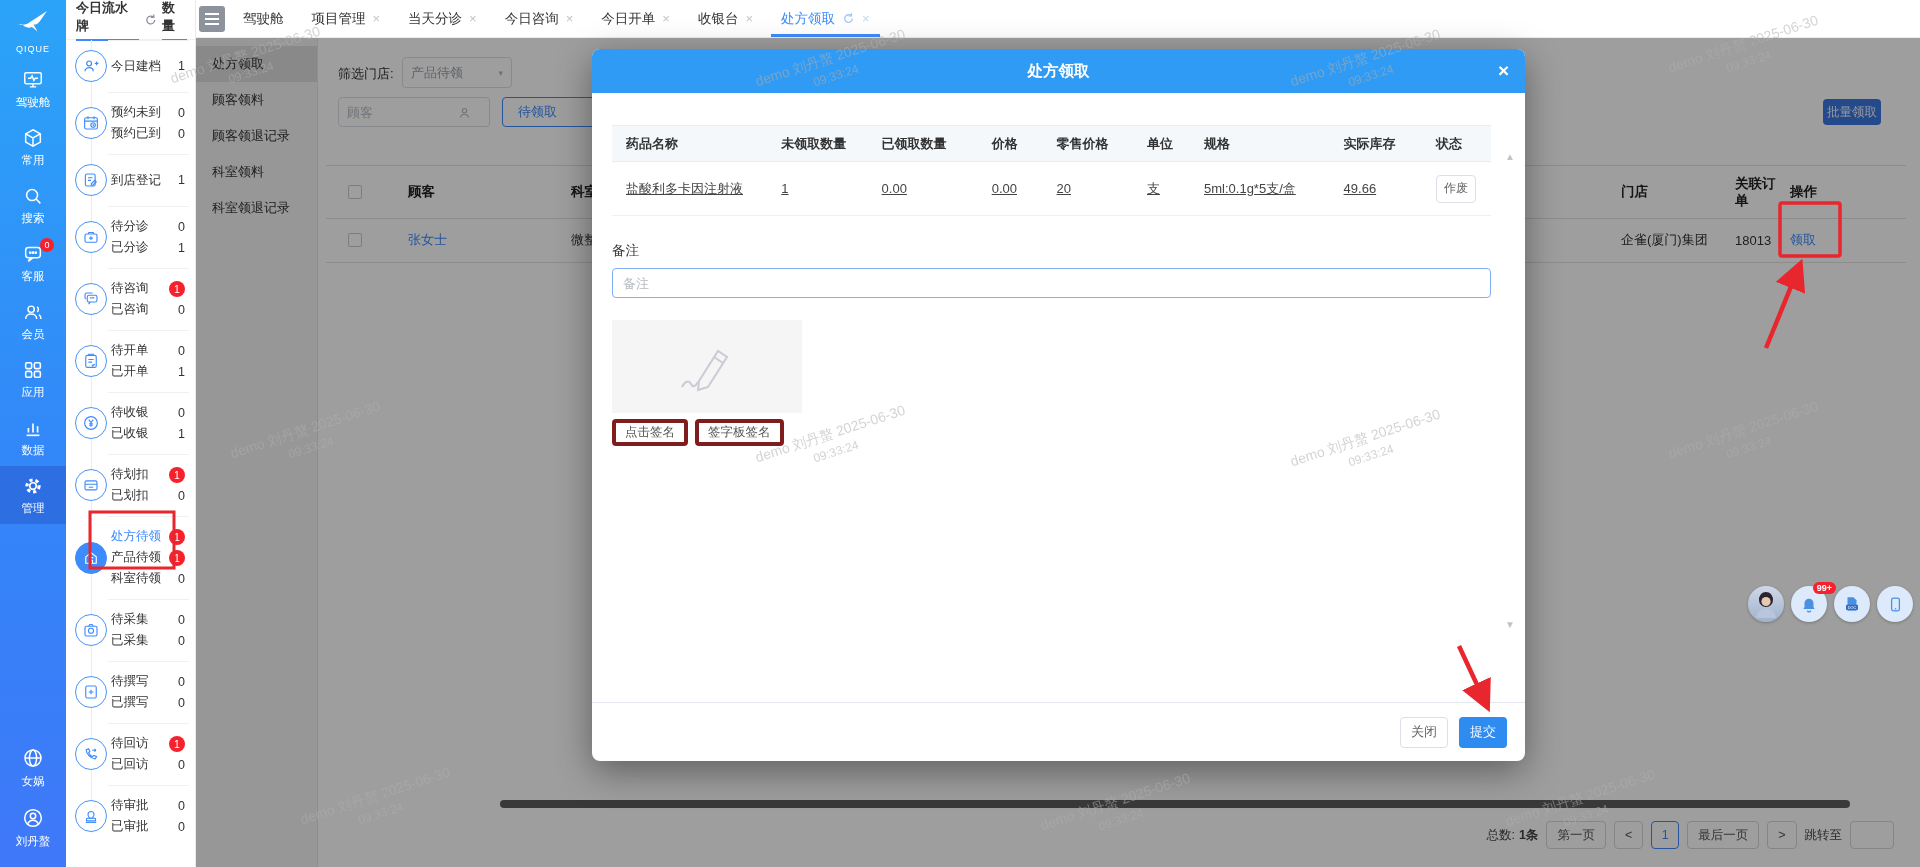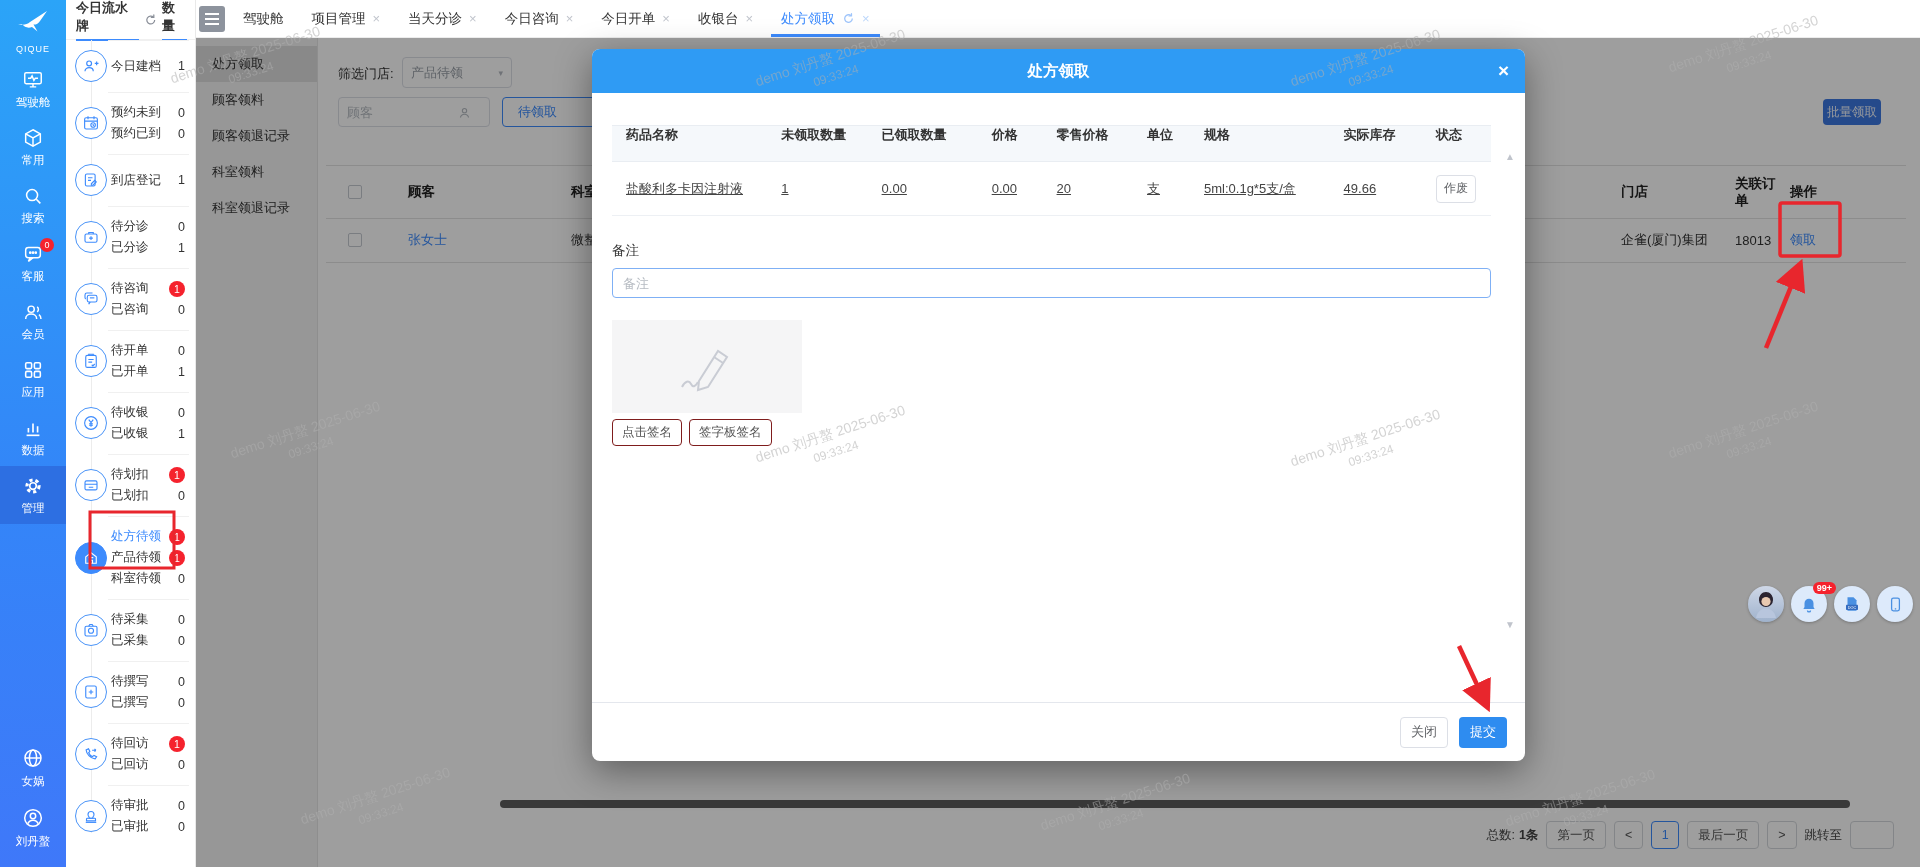--- a/index.html
+++ b/index.html
@@ -85,35 +85,35 @@
 
   
   .modal { position:absolute; left:592px; top:49px; width:933px; height:712px; background:#fff; border-radius:8px;
            box-shadow:0 10px 36px rgba(0,0,0,.4); z-index:30; overflow:hidden; }
   .m-head { height:44px; background:#2f9bf4; display:flex; align-items:center; justify-content:center; position:relative; }
   .m-title { color:#fff; font-size:15.5px; font-weight:bold; }
   .m-close { position:absolute; right:16px; top:0; height:44px; display:flex; align-items:center; color:#fff; font-size:19px;
              font-weight:bold; cursor:pointer; }
   .m-body { position:absolute; left:0; top:44px; right:0; bottom:59px; padding:32px 34px 0 20px; }
   .m-table { border-top:1px solid #e9edf2; }
-  .mt-head { display:flex; background:#f5f8fb; height:36px; border-bottom:1px solid #e9edf2; }
+  .mt-head { display:flex; background:#f5f8fb; height:36px; align-items:center; border-bottom:1px solid #e9edf2; }
   .mt-head span { font-size:13px; font-weight:bold; color:#333; }
   .mt-row { display:flex; height:54px; align-items:center; border-bottom:1px solid #edf0f4; }
   .mt-row span { font-size:13px; color:#444;text-decoration:underline; }
   .c0{width:172px;padding-left:14px;} .c1{width:102px;} .c2{width:112px;} .c3{width:66px;} .c4{width:92px;}
   .c5{width:58px;} .c6{width:142px;} .c7{width:94px;} .c8{width:56px;}
   .void-btn { border:1px solid #dcdfe6; background:#fff; color:#606266; font-size:12px; border-radius:4px;
               width:40px; height:28px; cursor:pointer; }
   .remark-label { margin:26px 0 8px; font-size:13.5px; color:#333; }
   .remark-input { width:100%; height:30px; border:1px solid #7fb0f5; border-radius:4px; outline:0; padding:0 10px;
                   font-size:13px; color:#333; }
   .remark-input::placeholder { color:#b6bbc2; }
   .signbox { margin-top:22px; width:190px; height:93px; background:#f5f5f6; display:flex; align-items:center; justify-content:center; }
   .signbtns { margin-top:6px; display:flex; gap:7px; }
-  .signbtns button { border:1px solid #7f1d1d; background:#fff; color:#555; font-size:12.5px; height:27px; padding:0 9px;
+  .signbtns button { border:4px solid #7f1d1d; background:#fff; color:#555; font-size:12.5px; height:27px; padding:0 9px;
                      border-radius:4px; cursor:pointer; }
   .m-scroll-up { position:absolute; right:10px; top:58px; color:#c0c4cc; font-size:10px; cursor:pointer; }
   .m-scroll-dn { position:absolute; right:10px; bottom:72px; color:#c0c4cc; font-size:10px; cursor:pointer; }
   .m-foot { position:absolute; left:0; right:0; bottom:0; height:59px; border-top:1px solid #e4e7ed;
             display:flex; align-items:center; justify-content:flex-end; gap:11px; padding-right:18px; }
   .btn-close { border:1px solid #dcdfe6; background:#fff; color:#606266; font-size:13px; width:48px; height:31px;
                border-radius:4px; cursor:pointer; }
   .btn-submit { border:0; background:#2e8cf0; color:#fff; font-size:13px; width:48px; height:31px; border-radius:4px; cursor:pointer; }
 
   

